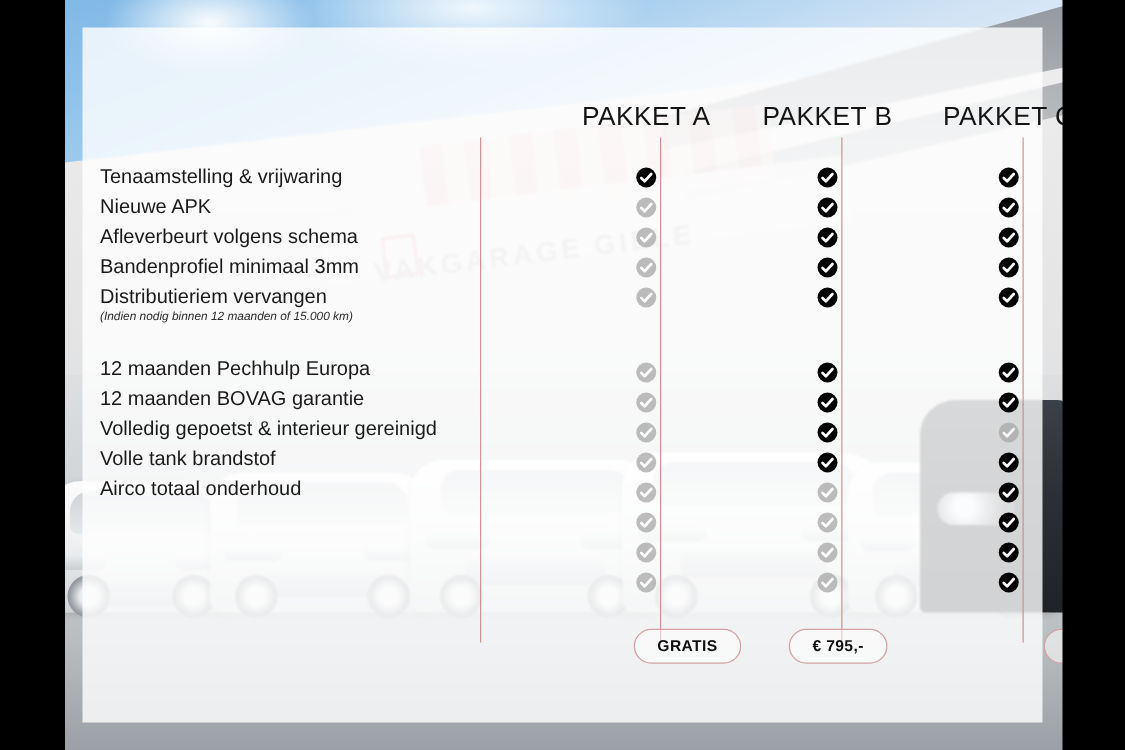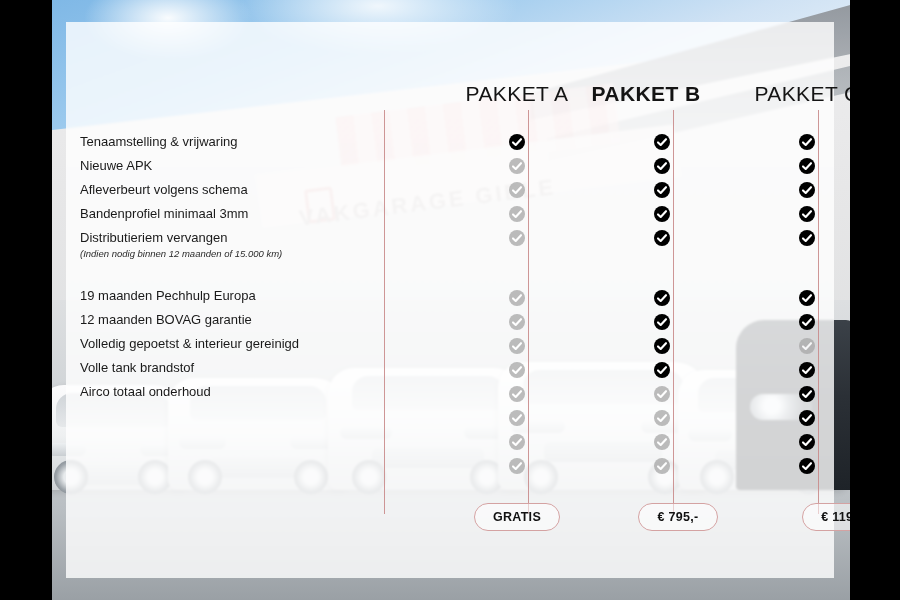--- a/index.html
+++ b/index.html
@@ -109,21 +109,21 @@
 
   
   .table{
     position:absolute;left:66px;top:22px;width:768px;height:556px;
   }
   .features{
     position:absolute;left:14px;top:108px;width:320px;
   }
   .frow{
     height:24px;line-height:24px;
-    font-size:13px;color:#1a1a1a;white-space:nowrap;
+    font-size:16px;color:#1a1a1a;white-space:nowrap;
   }
   .fnote{
     font-size:9.5px;font-style:italic;color:#2a2a2a;line-height:12px;
     height:14px;margin-top:-2px;
   }
   .spacer{height:22px;}
 
   .cols{position:absolute;left:0;top:0;width:869px;height:556px;}
   .colhead{
     position:absolute;top:60px;width:152px;text-align:center;
@@ -137,21 +137,21 @@
   }
   .chk.on{background:#000;}
   .chk.off{background:#a9a9a9;opacity:.78;}
   .chk svg{position:absolute;left:0;top:0;}
 
   .divider{
     position:absolute;top:88px;width:1px;height:404px;
     background:#c98b8b;opacity:.9;
   }
 
-  .pricewrap{position:absolute;top:481px;width:152px;display:flex;justify-content:center;}
+  .pricewrap{position:absolute;top:481px;width:152px;display:flex;justify-content:flex-end;}
   .pill{
     border:1px solid #d4a2a2;border-radius:18px;background:rgba(255,255,255,.55);
     padding:6px 18px;font-size:12.5px;font-weight:700;color:#111;letter-spacing:.3px;
     white-space:nowrap;
   }
 </style>
 </head>
 <body>
 
 <div class="stage">
@@ -218,21 +218,21 @@
   <div class="table">
 
     <div class="features" id="features">
         <div class="frow">Tenaamstelling &amp; vrijwaring</div>
         <div class="frow">Nieuwe APK</div>
         <div class="frow">Afleverbeurt volgens schema</div>
         <div class="frow">Bandenprofiel minimaal 3mm</div>
         <div class="frow">Distributieriem vervangen</div>
         <div class="fnote">(Indien nodig binnen 12 maanden of 15.000 km)</div>
         <div class="spacer"></div>
-        <div class="frow">19 maanden Pechhulp Europa</div>
+        <div class="frow">12 maanden Pechhulp Europa</div>
         <div class="frow">12 maanden BOVAG garantie</div>
         <div class="frow">Volledig gepoetst &amp; interieur gereinigd</div>
         <div class="frow">Volle tank brandstof</div>
         <div class="frow">Airco totaal onderhoud</div>
       </div>
 
     <div class="cols" id="cols">
         <div class="divider" style="left: 318px;"></div>
         <div class="divider" style="left: 462px;"></div>
         <div class="divider" style="left: 607px;"></div>
@@ -329,21 +329,21 @@
             <span class="chk off">
               <svg width="16" height="16" viewBox="0 0 16 16">
                 <path d="M4 8.4 L6.7 11 L12 5.2" stroke="#fff" stroke-width="2.1" fill="none" stroke-linecap="round" stroke-linejoin="round"></path>
               </svg>
             </span>
           </div>
         </div>
         <div class="pricewrap" style="left: 375px;">
           <div class="pill">GRATIS</div>
         </div>
-        <div class="colhead" style="left: 504px; font-weight: bold;">PAKKET B</div>
+        <div class="colhead" style="left: 520px;">PAKKET B</div>
         <div class="checks" style="left: 520px;">
           <div class="chkrow">
             <span class="chk on">
               <svg width="16" height="16" viewBox="0 0 16 16">
                 <path d="M4 8.4 L6.7 11 L12 5.2" stroke="#fff" stroke-width="2.1" fill="none" stroke-linecap="round" stroke-linejoin="round"></path>
               </svg>
             </span>
           </div>
           <div class="chkrow">
             <span class="chk on">
@@ -425,21 +425,21 @@
             </span>
           </div>
           <div class="chkrow">
             <span class="chk off">
               <svg width="16" height="16" viewBox="0 0 16 16">
                 <path d="M4 8.4 L6.7 11 L12 5.2" stroke="#fff" stroke-width="2.1" fill="none" stroke-linecap="round" stroke-linejoin="round"></path>
               </svg>
             </span>
           </div>
         </div>
-        <div class="pricewrap" style="left: 536px;">
+        <div class="pricewrap" style="left: 492px;">
           <div class="pill">€ 795,-</div>
         </div>
         <div class="colhead" style="left: 665px;">PAKKET C</div>
         <div class="checks" style="left: 665px;">
           <div class="chkrow">
             <span class="chk on">
               <svg width="16" height="16" viewBox="0 0 16 16">
                 <path d="M4 8.4 L6.7 11 L12 5.2" stroke="#fff" stroke-width="2.1" fill="none" stroke-linecap="round" stroke-linejoin="round"></path>
               </svg>
             </span>

